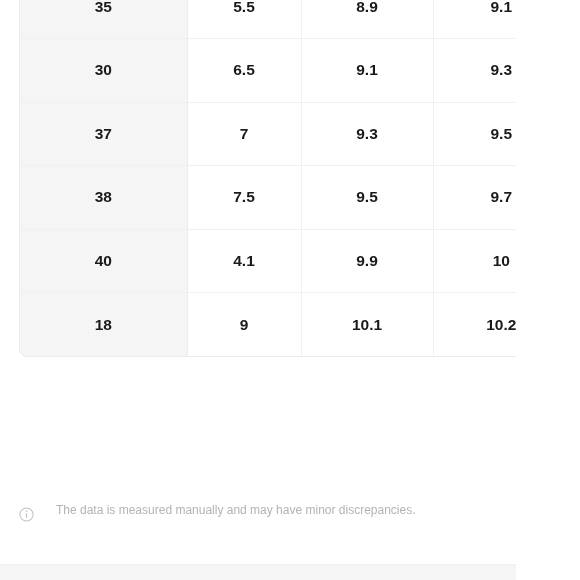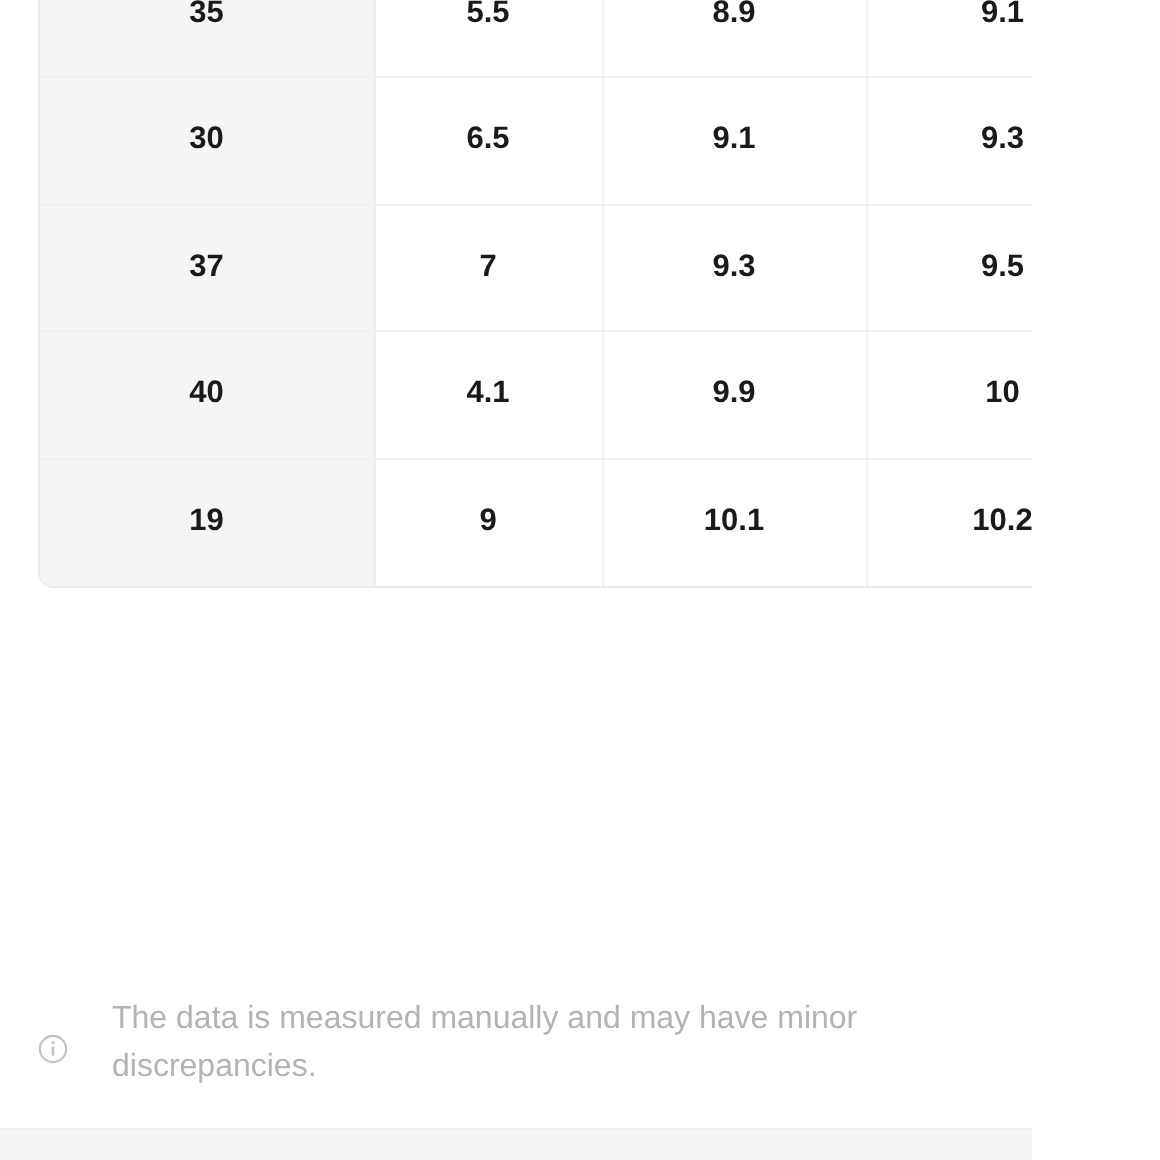--- a/index.html
+++ b/index.html
@@ -67,23 +67,23 @@
     border-right: 1px solid #ededed;
   }
 
   
   .footnote {
     position: absolute;
     left: 19px;
     top: 498px;
     width: 500px;
     display: flex;
-    align-items: center;
+    align-items: flex-end;
     gap: 22px;
-    font-size: 16px;
+    font-size: 12px;
     line-height: 24px;
     color: #b3b3b3;
   }
 
   .info-icon {
     flex: 0 0 auto;
     margin-top: 4px;
     width: 15px;
     height: 15px;
     display: block;
@@ -131,27 +131,33 @@
           <td>9.1</td>
           <td>9.3</td>
         </tr>
         <tr>
           <td class="index-cell">37</td>
           <td>7</td>
           <td>9.3</td>
           <td>9.5</td>
         </tr>
         <tr>
+          <td class="index-cell">38</td>
+          <td>7.5</td>
+          <td>9.5</td>
+          <td>9.7</td>
+        </tr>
+        <tr>
           <td class="index-cell">40</td>
           <td>4.1</td>
           <td>9.9</td>
           <td>10</td>
         </tr>
         <tr>
-          <td class="index-cell">19</td>
+          <td class="index-cell">18</td>
           <td>9</td>
           <td>10.1</td>
           <td>10.2</td>
         </tr>
       </tbody>
     </table>
   </div>
 
   <div class="footnote">
     <svg class="info-icon" viewBox="0 0 16 16">

